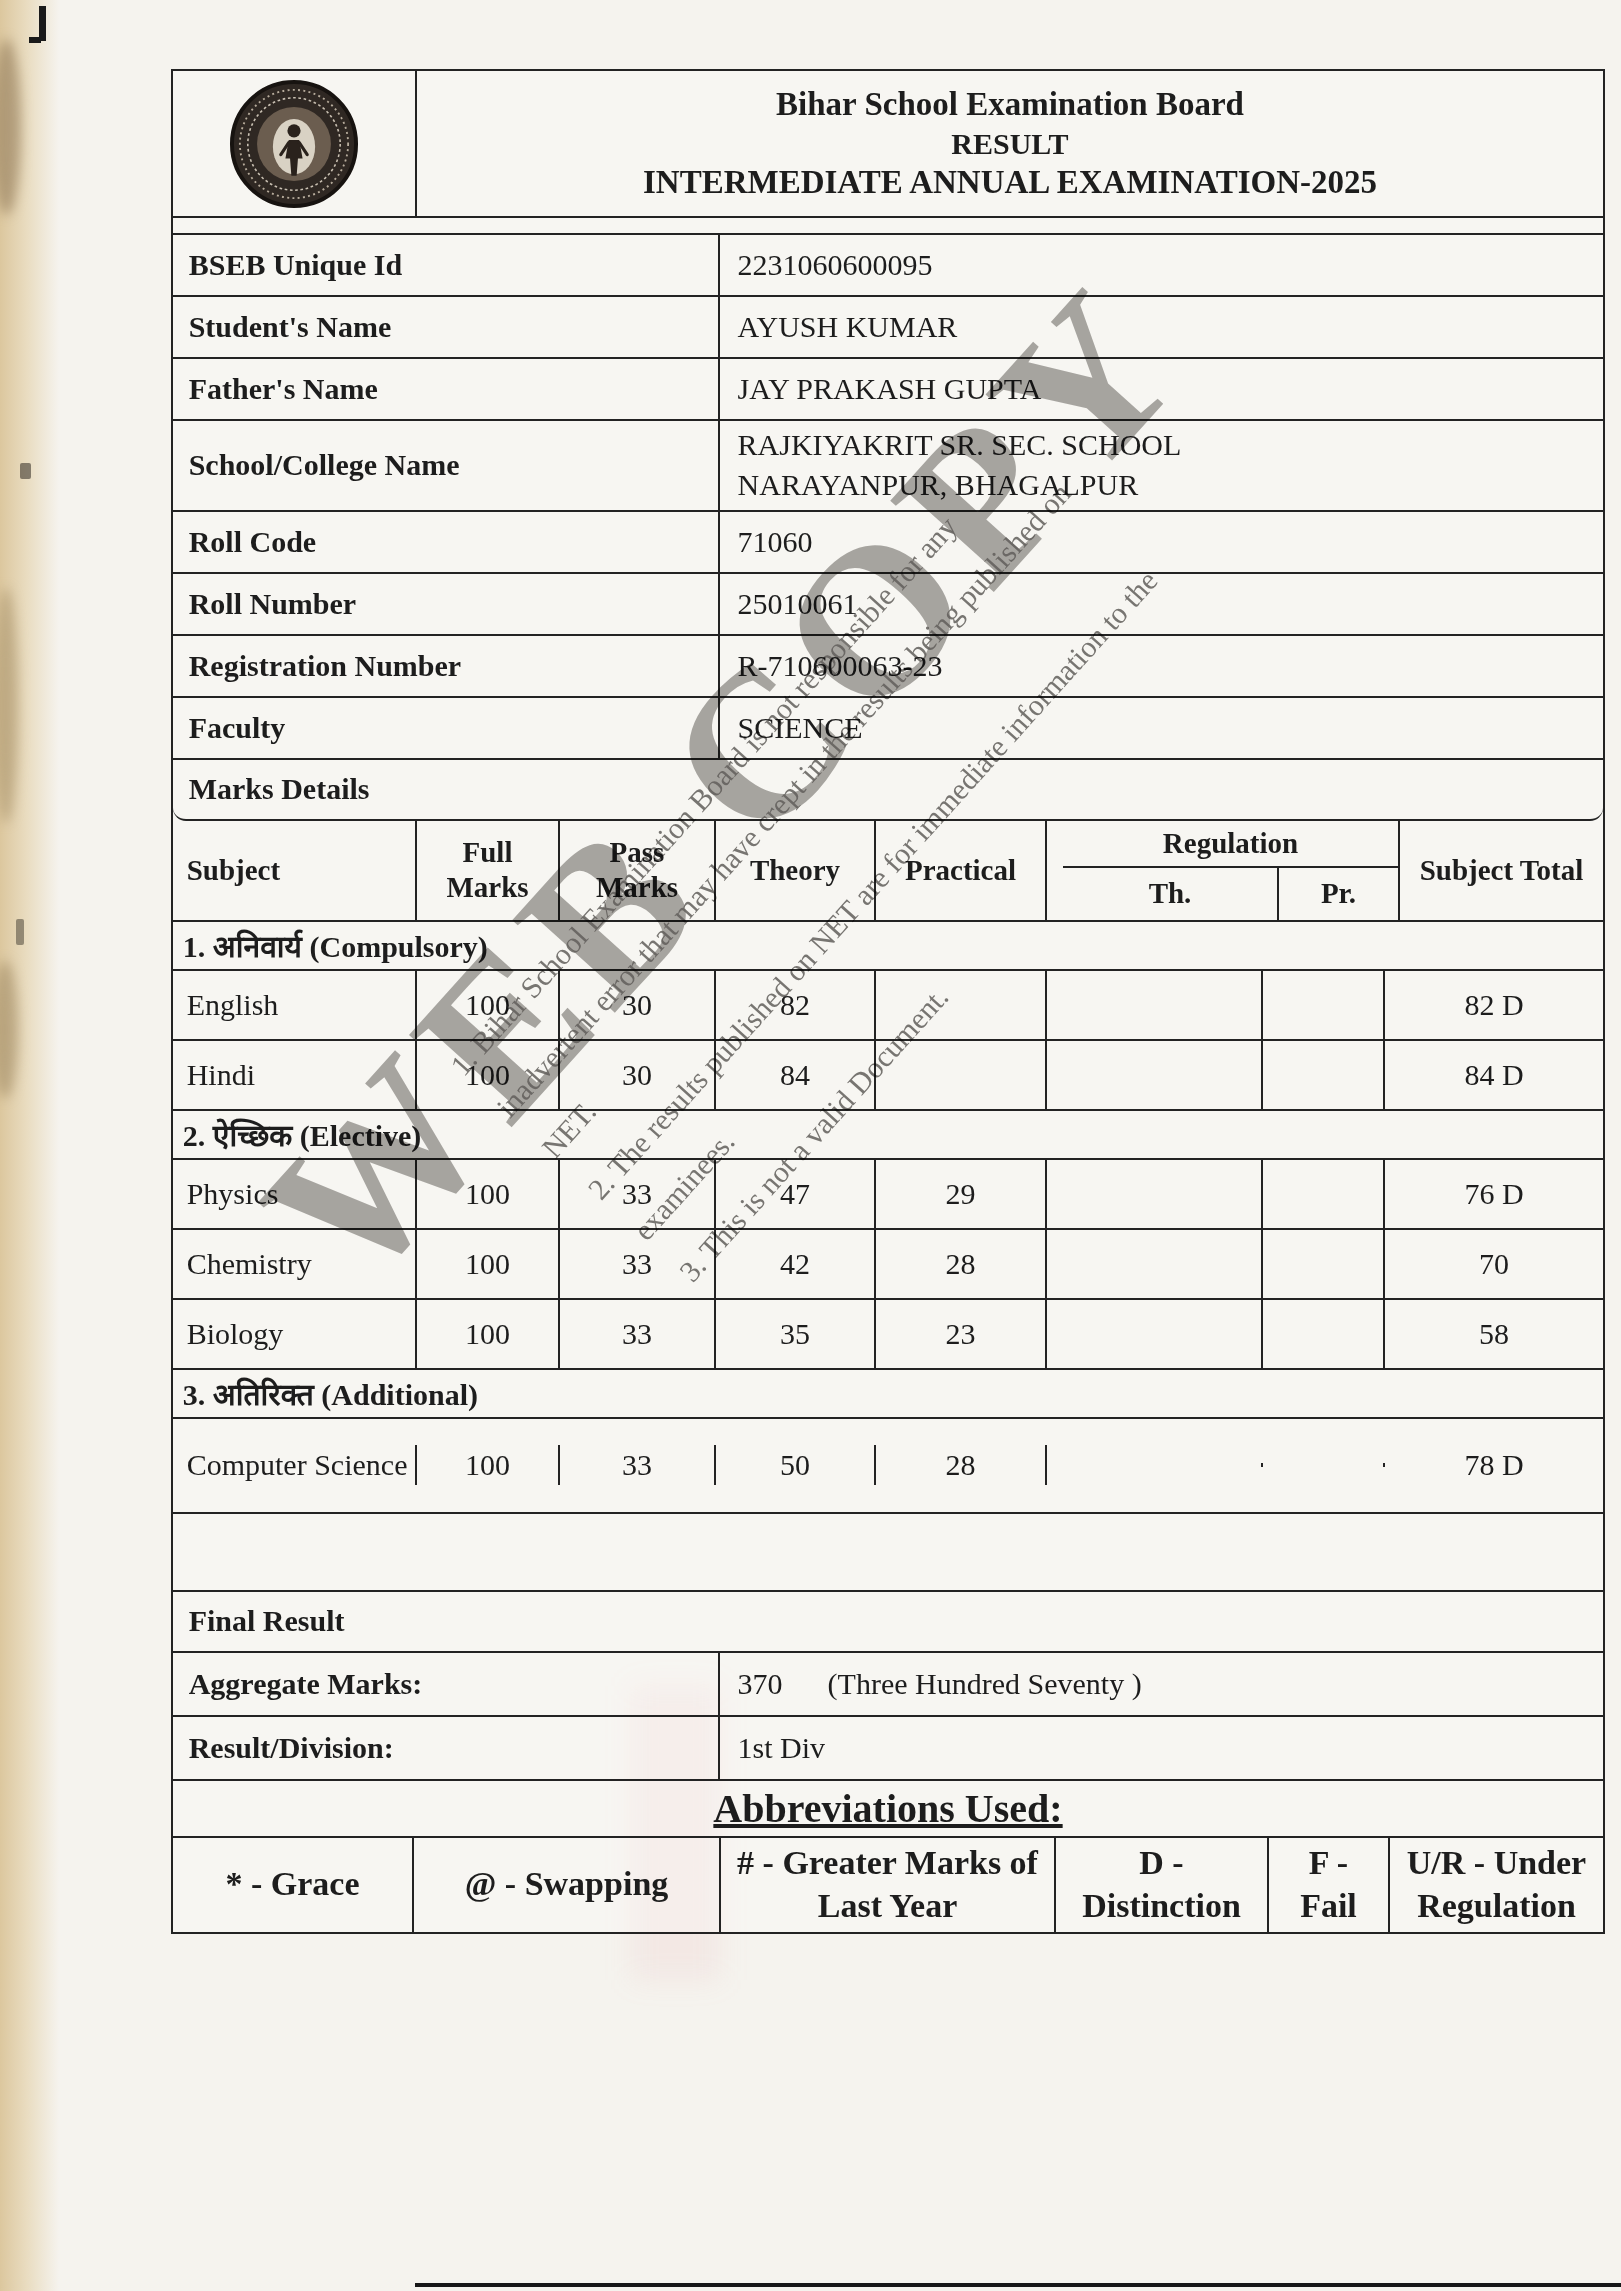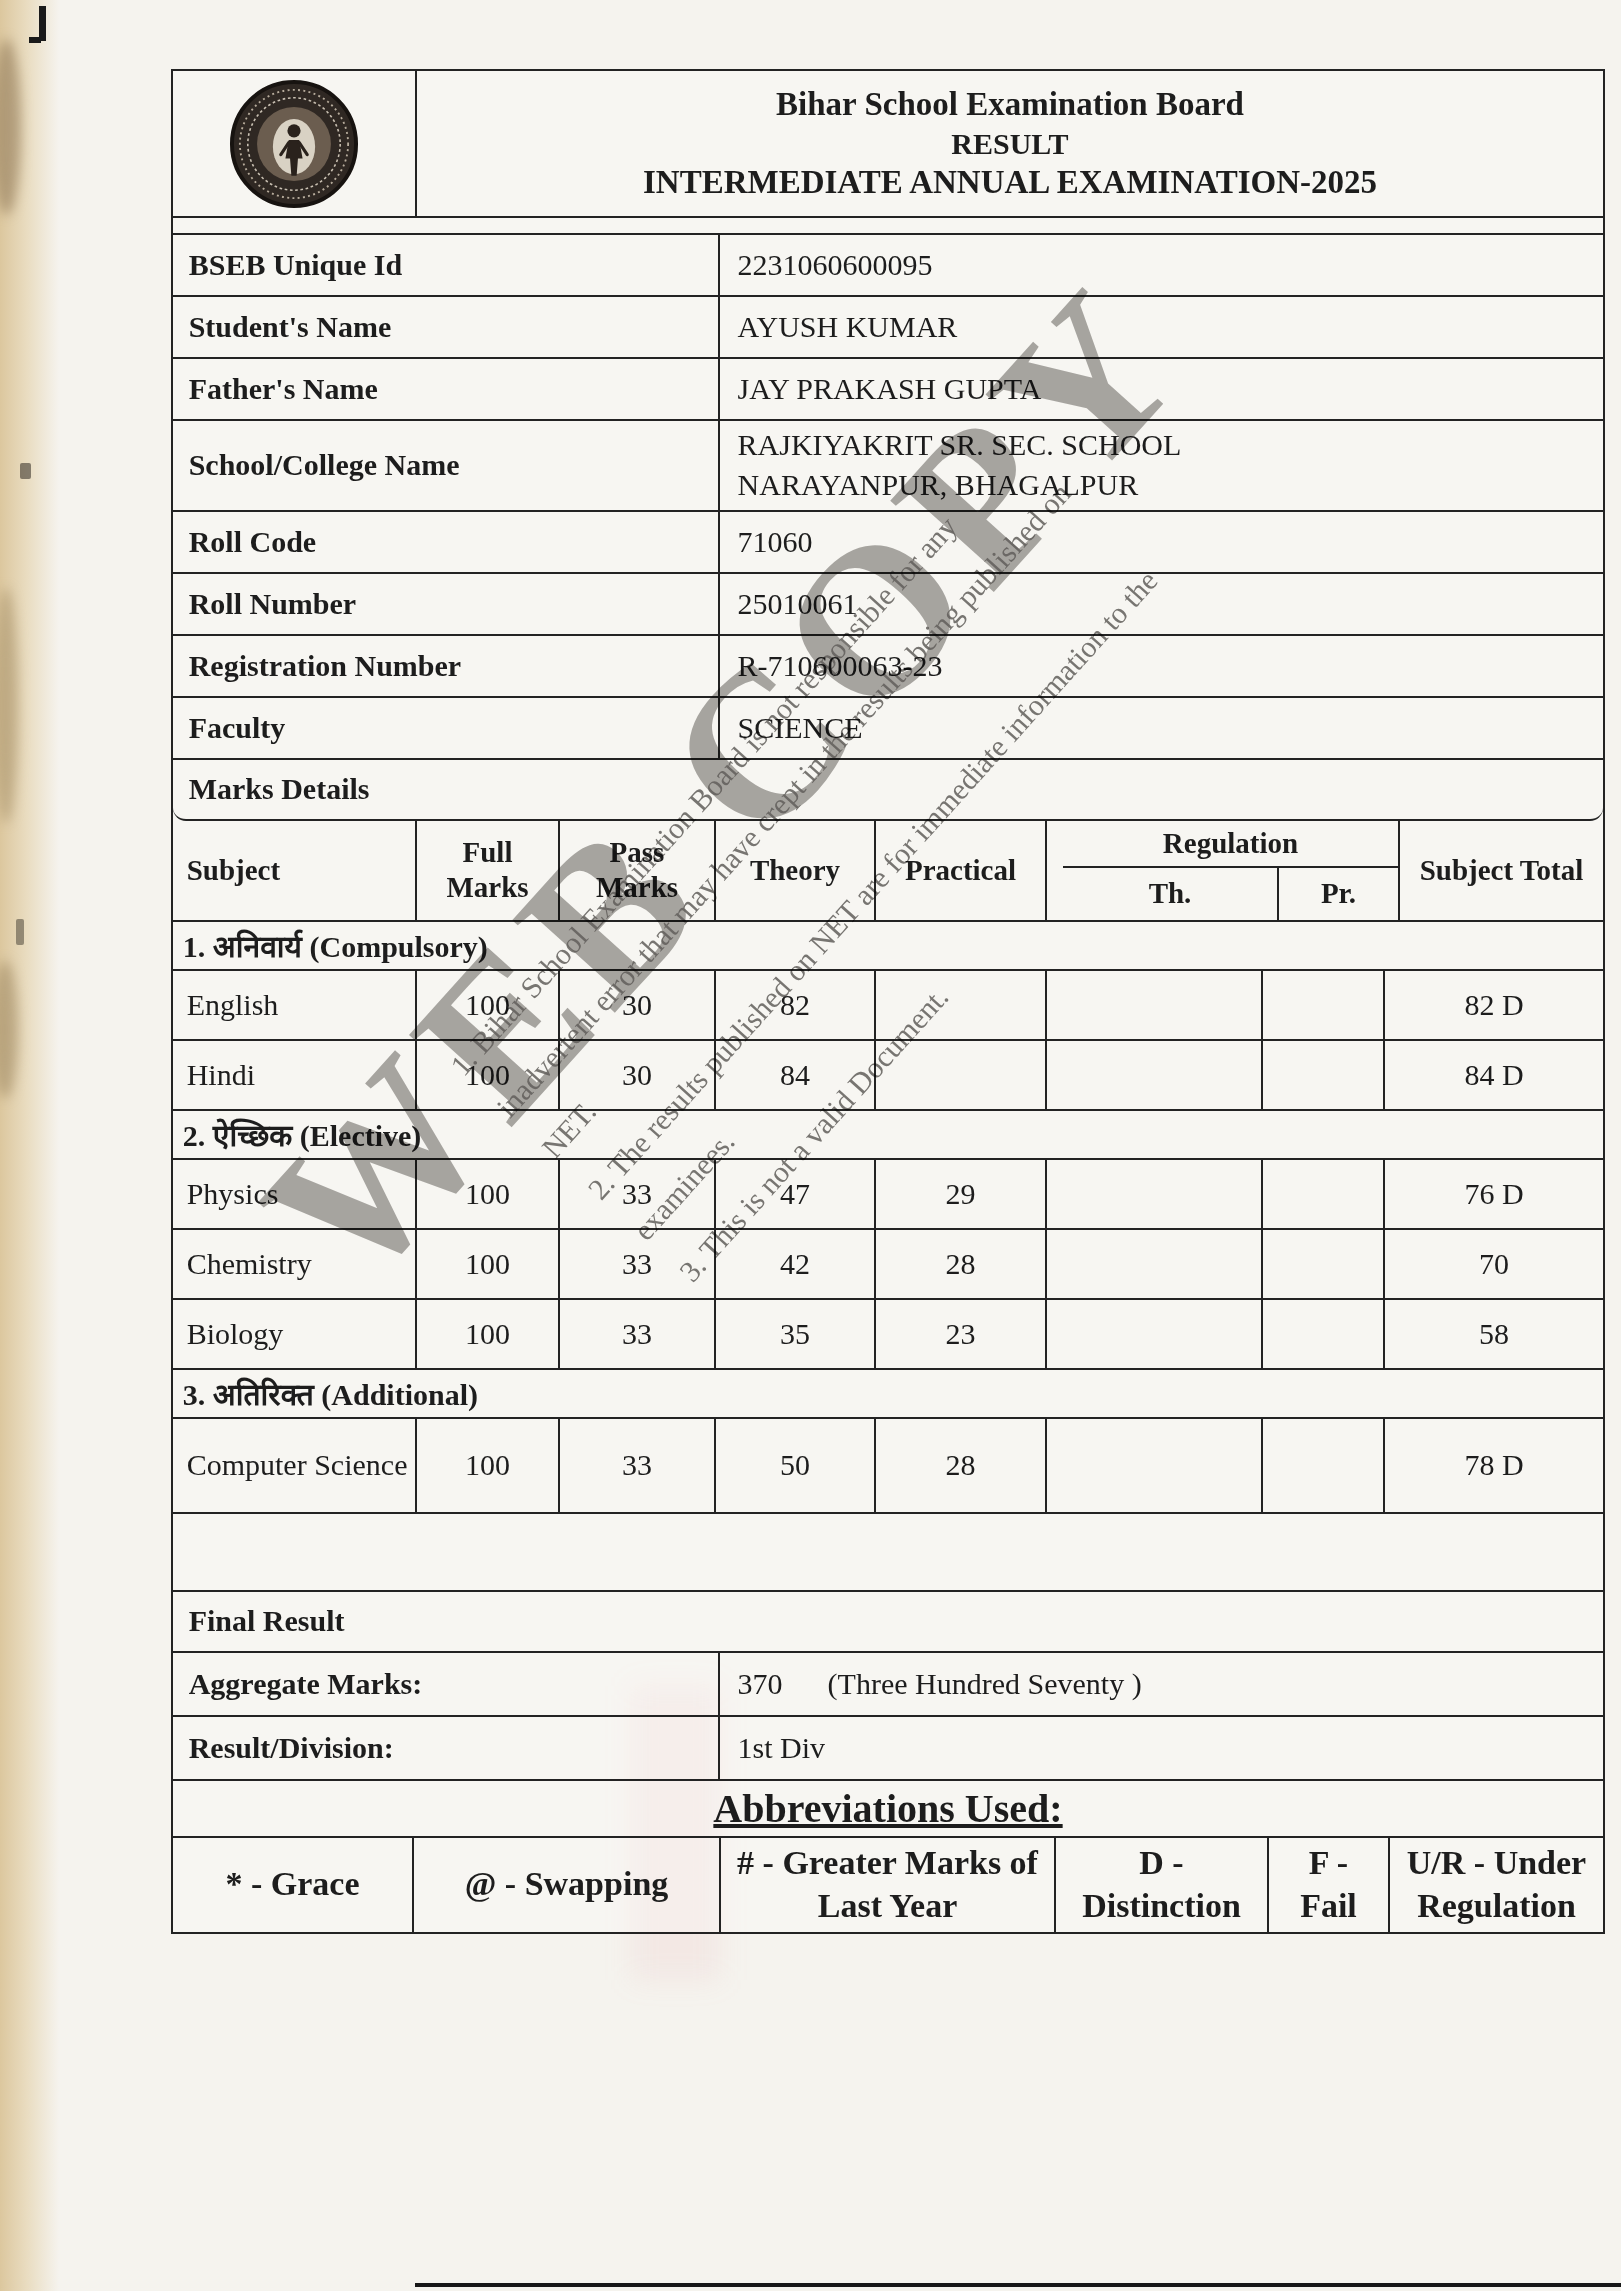--- a/index.html
+++ b/index.html
@@ -43,21 +43,21 @@
   .mc.subject{width:244px;justify-content:flex-start;text-align:left;padding-left:13.7px;}
   .mc.full{width:143px;font-family:Liberation Serif, serif;} .mc.pass{width:156px;} .mc.theory{width:160px;} .mc.practical{width:171px;}
   .mc.reggroup{width:337px;flex-direction:column;padding:0;align-items:stretch;margin-left:16px;}
   .reg-top{height:47px;border-bottom:2.9px solid #232323;display:flex;align-items:center;justify-content:center;}
   .reg-bottom{flex:1;display:flex;}
   .reg-th{width:216px;border-right:2.9px solid #232323;display:flex;align-items:center;justify-content:center;}
   .reg-pr{flex:1;display:flex;align-items:center;justify-content:center;}
   .mc.total{flex:1;border-right:none;}
   .srow{height:49px;border-bottom:2.9px solid #232323;display:flex;align-items:center;padding:0 9.8px;font-weight:bold;font-size:30px;}
   .mrow{display:flex;min-height:70px;border-bottom:2.9px solid #232323;font-size:30px;}
-  .mrow.cs{min-height:95px;}
+  .mrow.cs{min-height:95px;align-items:center;}
   .mrow .mc{font-weight:normal;}
   .mrow .mc.reg-th-cell{width:216px;} .mrow .mc.reg-pr-cell{width:122px;}
   .empty-row{height:78px;border-bottom:2.9px solid #232323;}
   .frow{height:61px;border-bottom:2.9px solid #232323;display:flex;align-items:center;padding:0 15.7px;font-weight:bold;font-size:30px;}
   .arow{display:flex;height:64px;border-bottom:2.9px solid #232323;}
   .arow .dlabel{font-size:30px;}
   .agg-num{margin-right:45px;}
   .abbr-title-row{height:57px;border-bottom:2.9px solid #232323;display:flex;align-items:center;justify-content:center;}
   .abbr-title{font-weight:bold;font-size:40px;text-decoration:underline;}
   .abbr-row{display:flex;height:94px;font-weight:bold;font-size:34px;border-radius:23px;}

